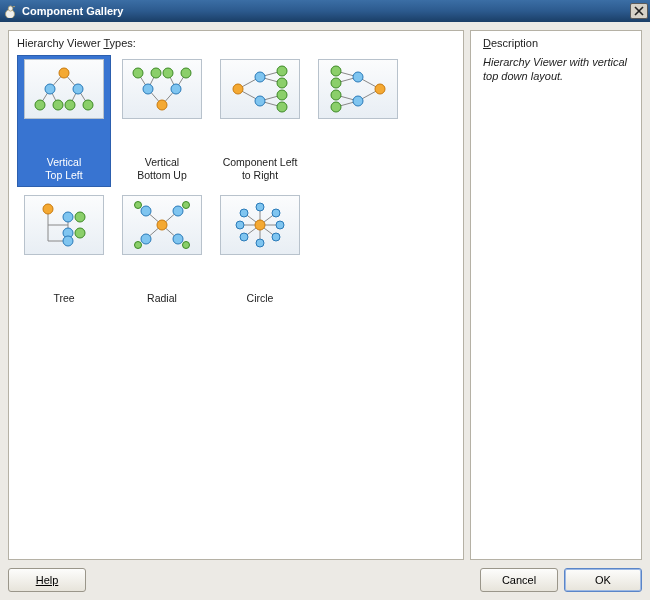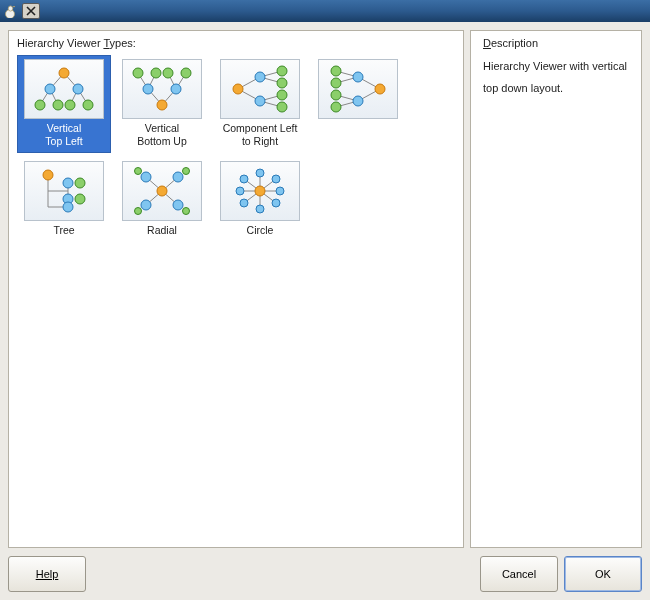--- a/index.html
+++ b/index.html
@@ -73,20 +73,21 @@
     gap: 4px 4px;
     align-content: start;
   }
   .gallery-item {
     width: 94px;
     display: flex;
     flex-direction: column;
     align-items: center;
     padding: 3px 2px 4px 2px;
     border: 1px solid transparent;
+    gap: 34px;
   }
   .gallery-item.selected {
     background: #3874d1;
     border: 1px solid #2c5fae;
   }
   .gallery-item.selected .label-block { color: #fff; }
   .thumb {
     width: 80px; height: 60px;
     background: linear-gradient(to bottom, #fbfcfd 0%, #e8eef4 100%);
     border: 1px solid #b8c2cc;
@@ -97,56 +98,58 @@
     text-align: center;
     color: #222;
     font-size: 10.5px;
     line-height: 13px;
     min-height: 26px;
     white-space: pre-line;
   }
   .desc-text {
     color: #222;
     font-size: 11px;
-    line-height: 22px;
+    line-height: 14px;
+    font-style: italic;
   }
   .button-row {
     display: flex;
     padding-top: 8px;
     align-items: center;
   }
   .button-row .spacer { flex: 1; }
   button.btn {
     font-family: Tahoma, Arial, sans-serif;
     font-size: 11px;
     background: linear-gradient(to bottom, #fdfdfc, #e7e4db);
     border: 1px solid #9a968a;
     border-radius: 3px;
     padding: 2px 9px;
     min-width: 78px;
-    height: 36px;
+    height: 24px;
     margin-left: 6px;
   }
   button.btn.help { margin-left: 0; }
   button.btn.default {
     border: 1px solid #5a85c8;
     box-shadow: 0 0 0 1px #9cb8e4 inset;
   }
 </style>
 </head>
 <body>
 
 <div class="titlebar">
   <span class="titlebar-icon">
     <svg width="14" height="14" viewBox="0 0 14 14">
       <circle cx="6" cy="10" r="4.5" fill="#f0f0ee" stroke="#b0a070" stroke-width="0.8"></circle>
       <ellipse cx="6.5" cy="4.5" rx="2.2" ry="2.6" fill="#f0f0ee" stroke="#b0a070" stroke-width="0.8"></ellipse>
       <path d="M9 3 Q10 1.5 11 3" stroke="#b0a070" stroke-width="1" fill="none"></path>
     </svg>
   </span>
+  <span class="titlebar-title">Component Gallery</span>
   <span class="titlebar-close">
     <svg width="10" height="10" viewBox="0 0 10 10">
       <path d="M1 1 L9 9 M9 1 L1 9" stroke="#222" stroke-width="1.6"></path>
     </svg>
   </span>
 </div>
 
 <div class="dialog-body">
   <div class="main-row">
 

